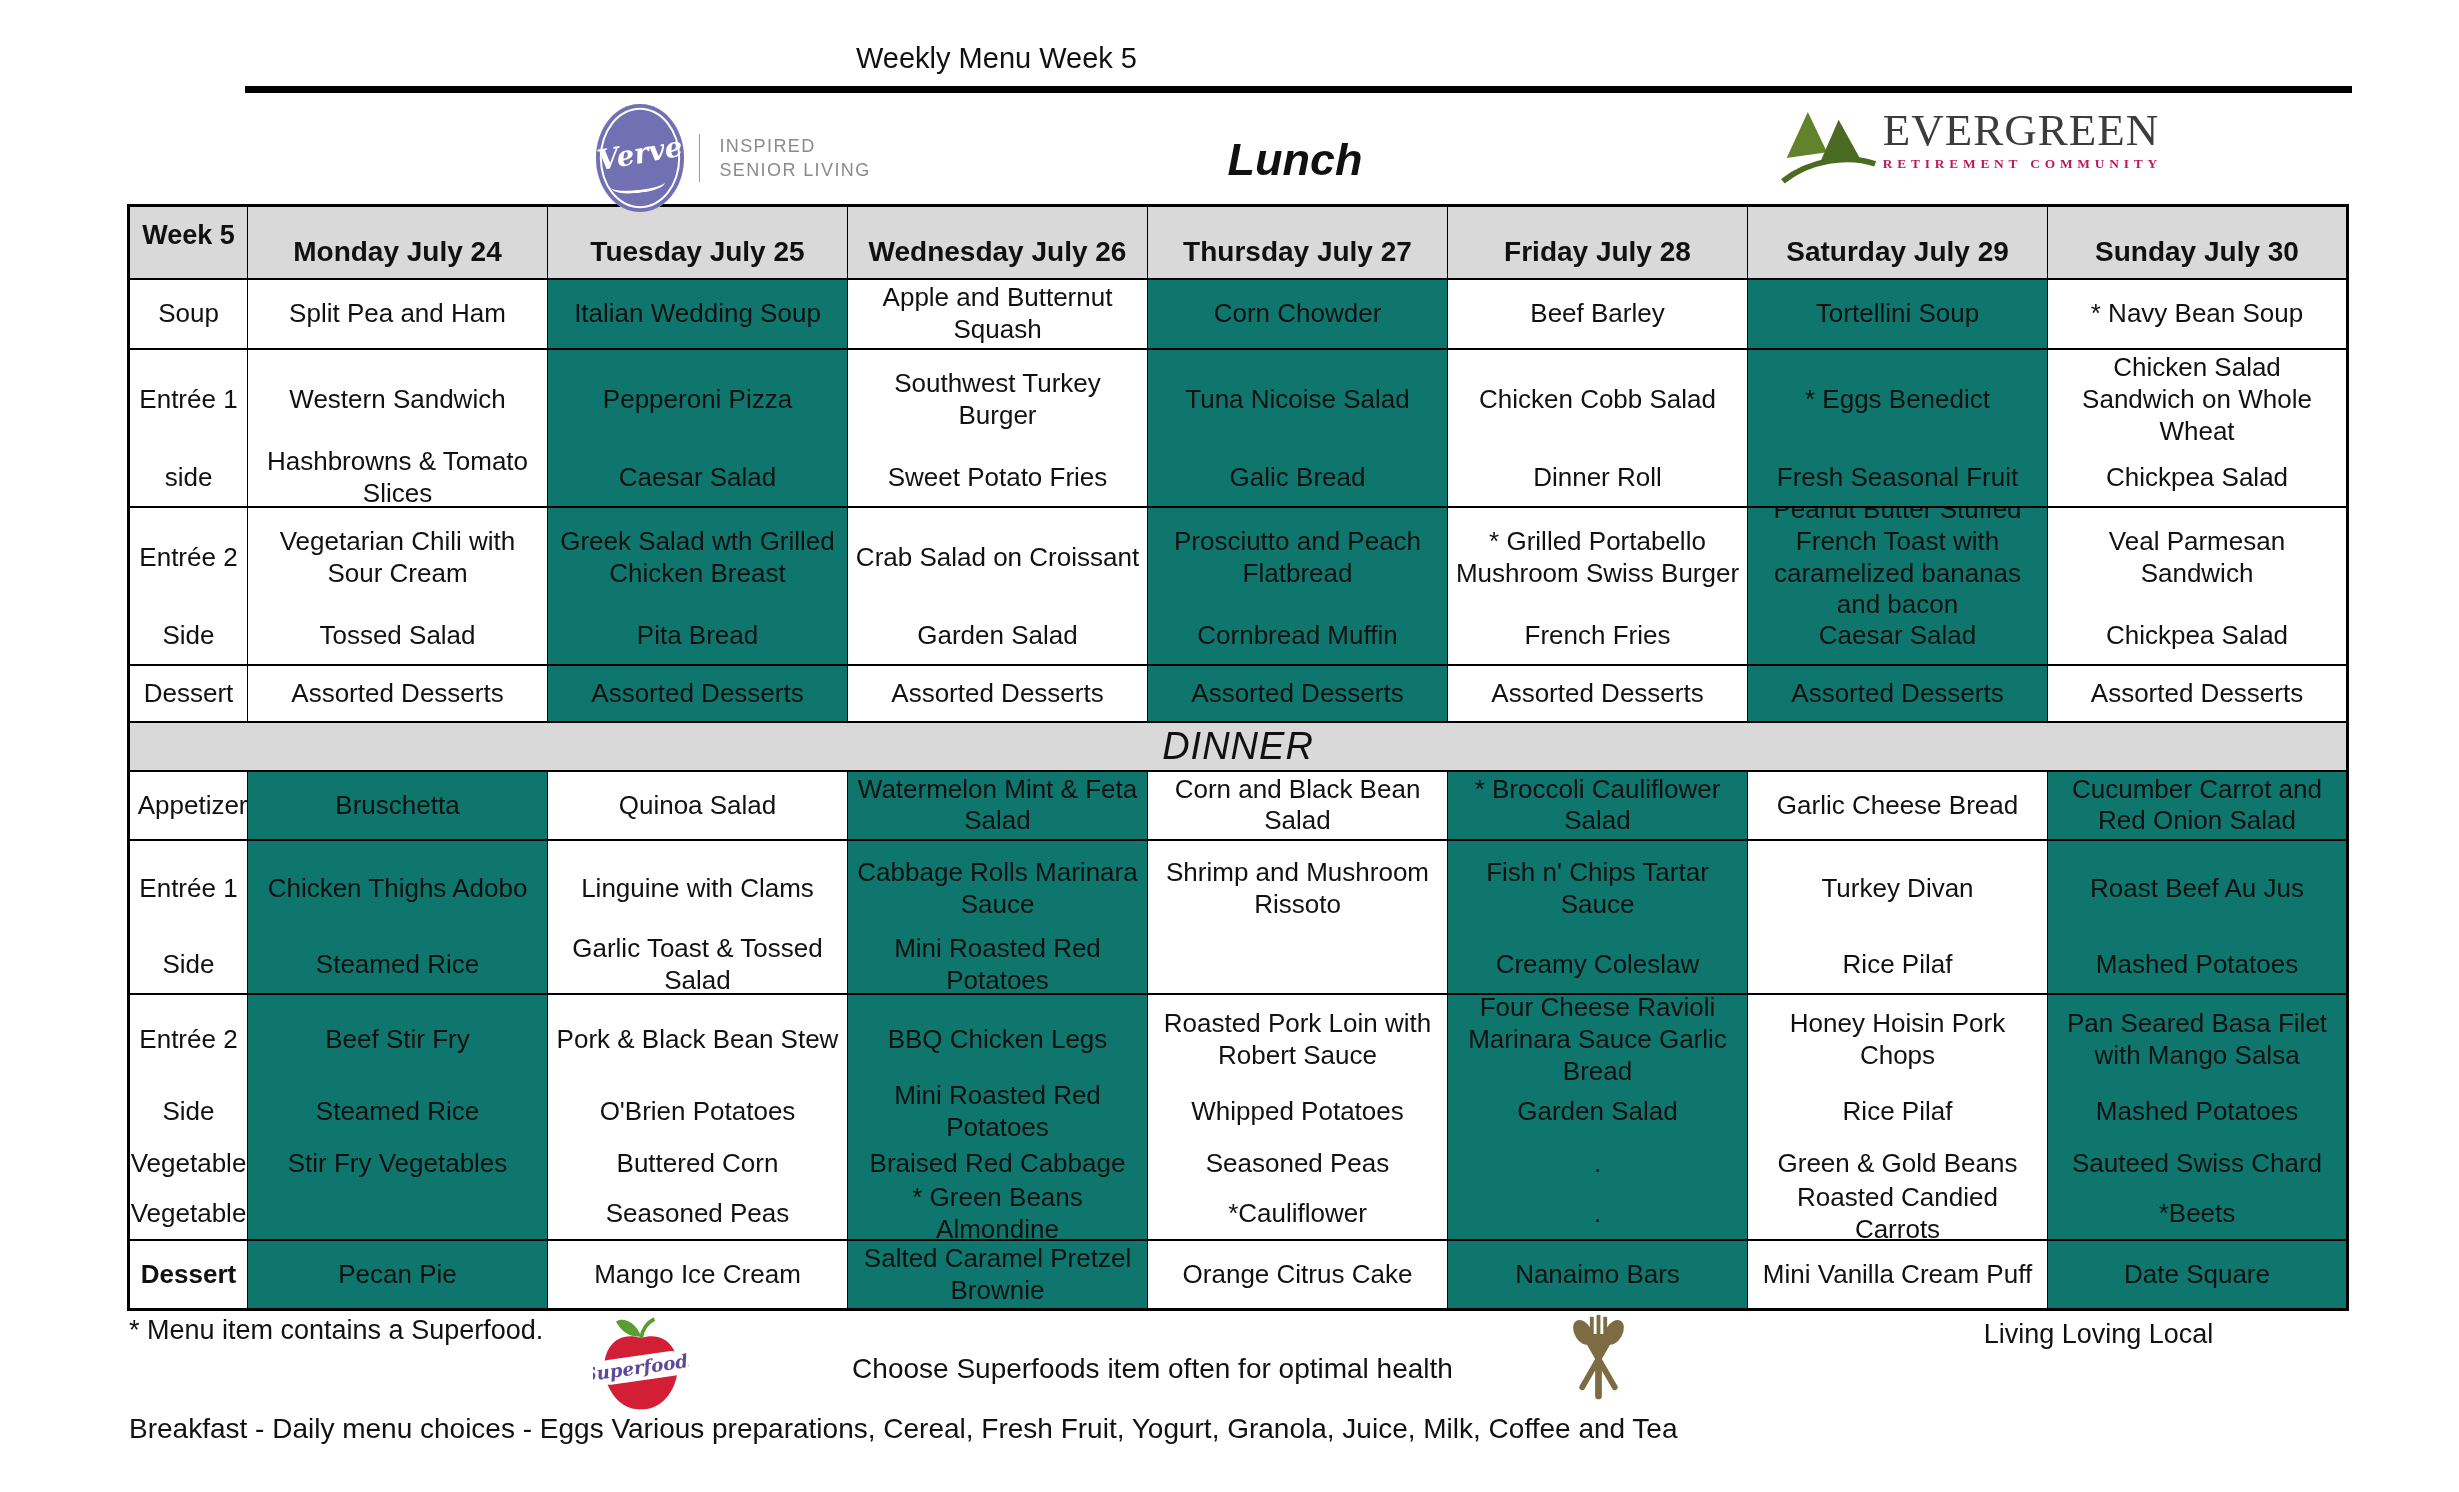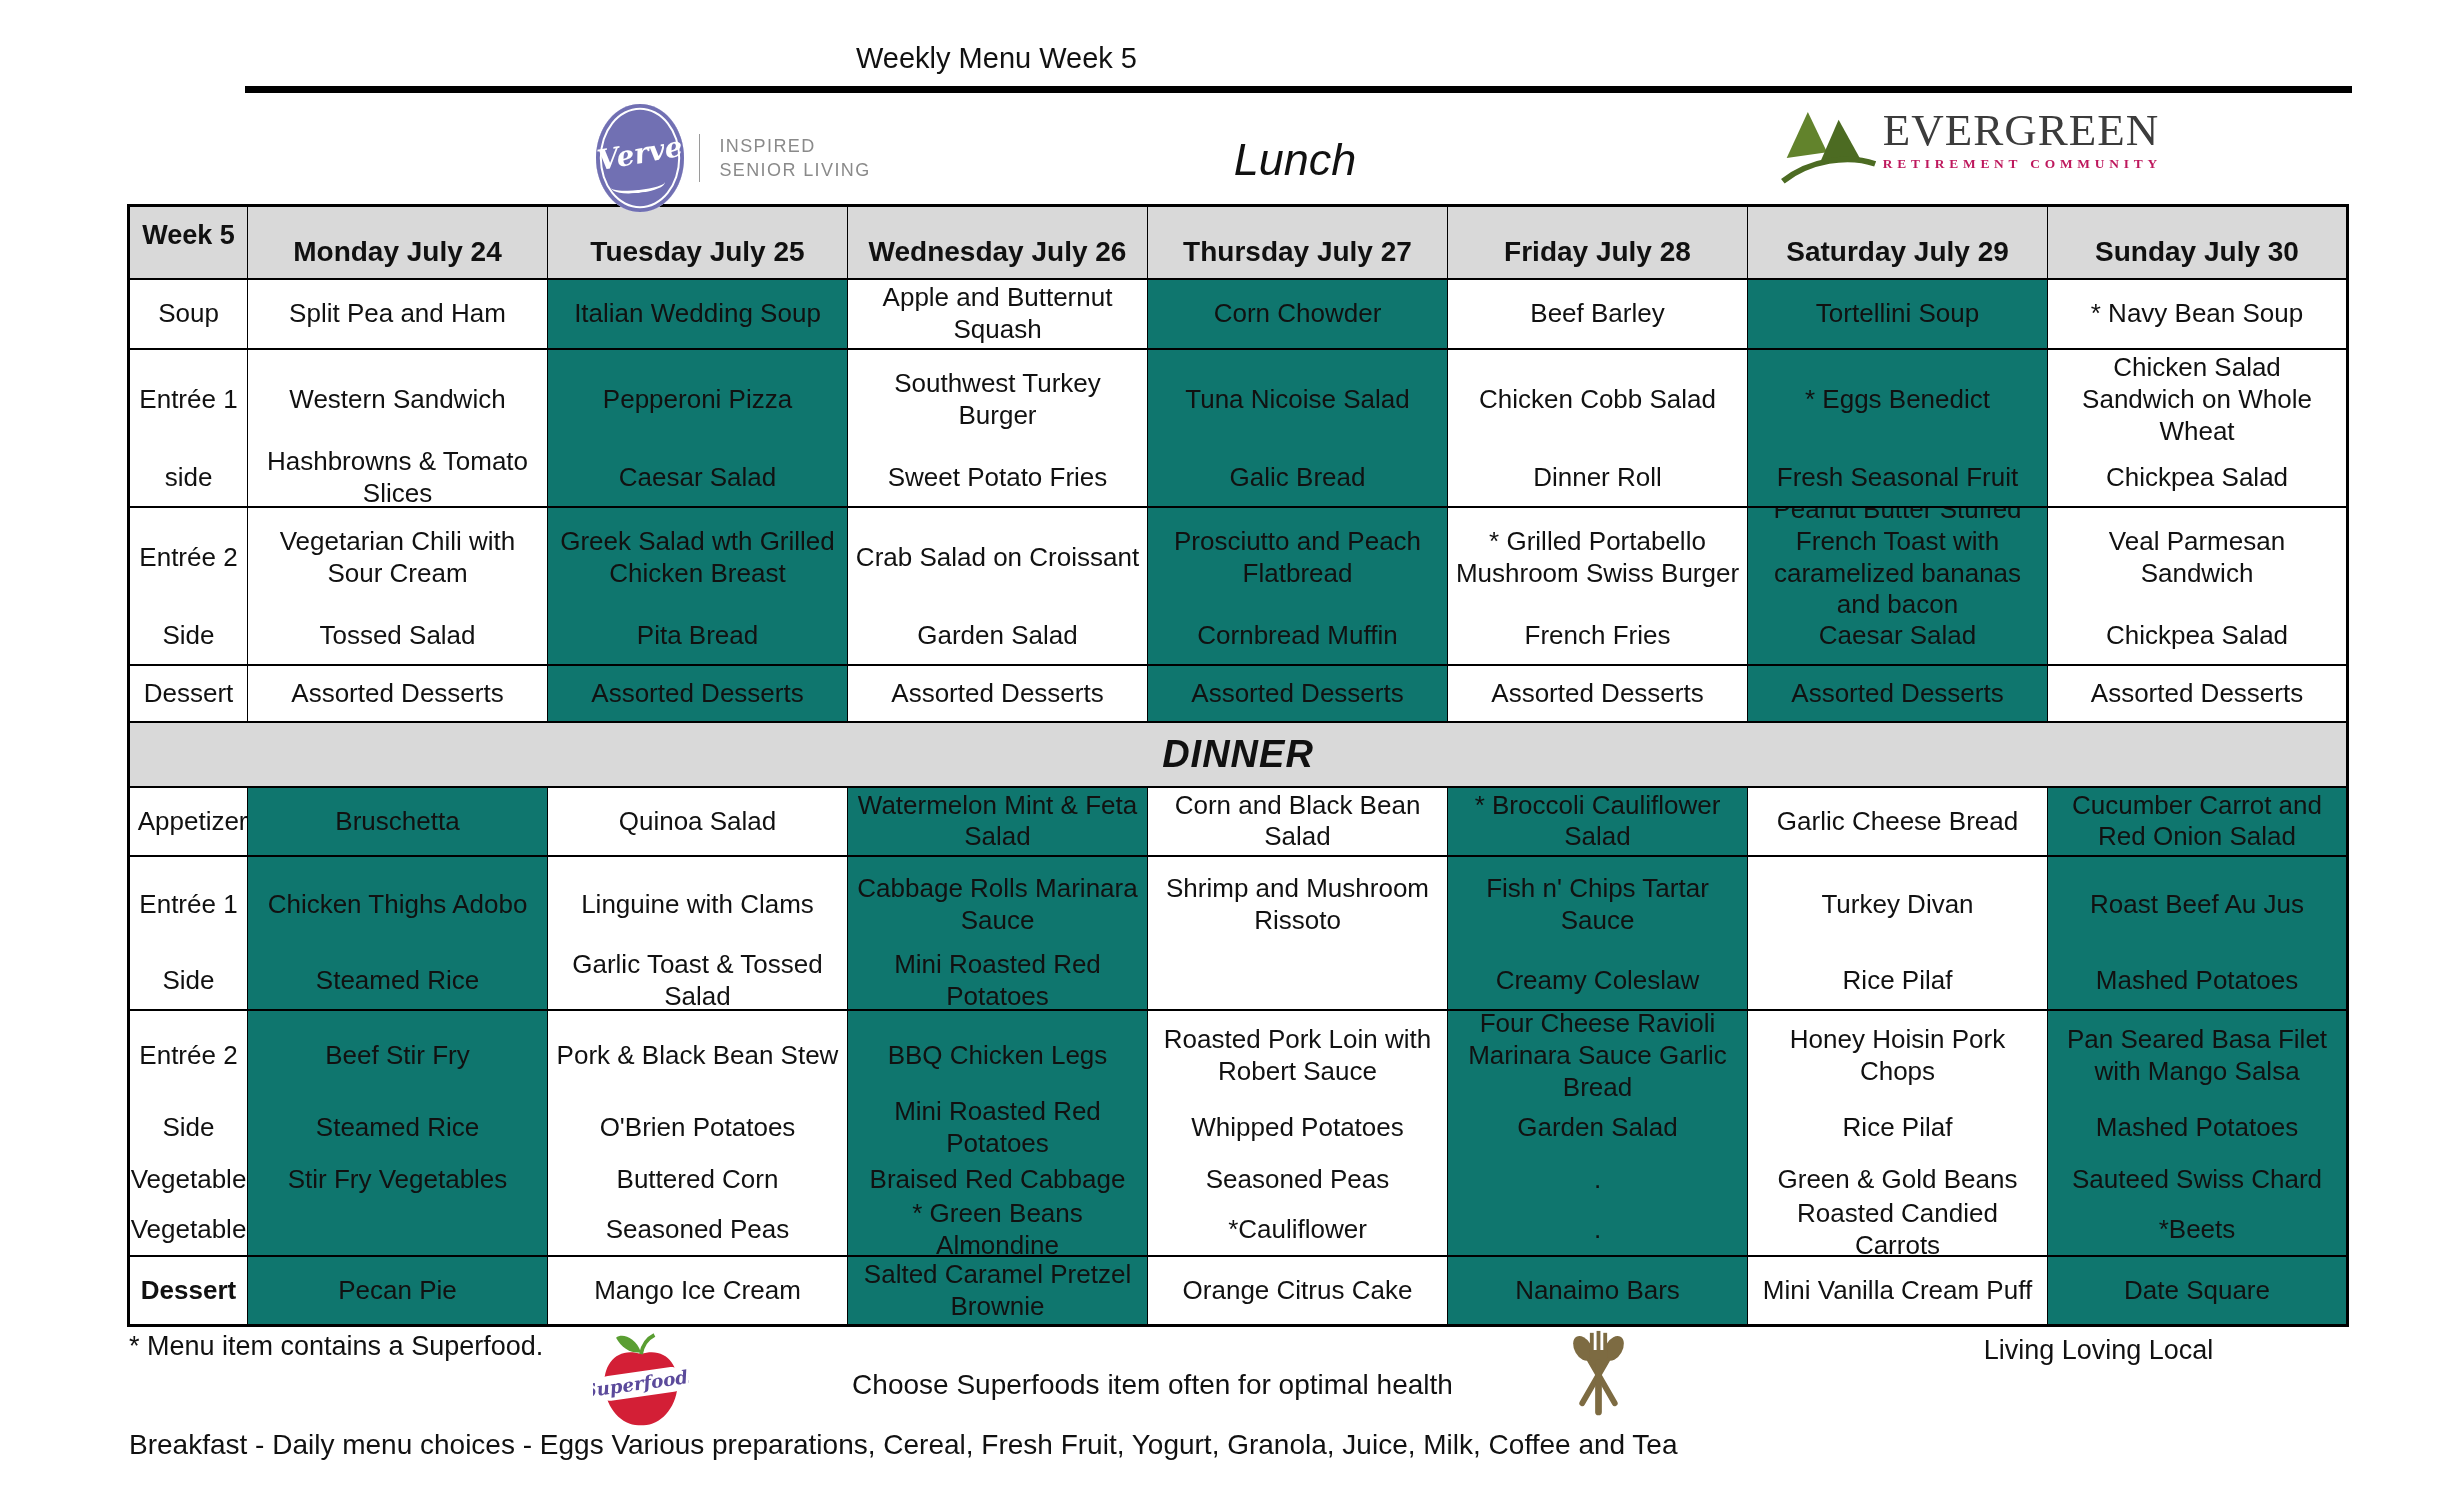--- a/index.html
+++ b/index.html
@@ -15,42 +15,42 @@
   .verve-oval{width:88px;height:108px;background:#7170b3;border-radius:50%;
     box-shadow:inset 0 0 0 3.8px #7170b3, inset 0 0 0 5.8px #ffffff;
     display:flex;align-items:center;justify-content:center;position:relative;}
   .verve-name{color:#fff;font-family:"DejaVu Serif",serif;font-style:italic;font-weight:bold;
     font-size:28px;transform:rotate(-10deg);margin-top:-9.6px;}
   .verve-swoosh{position:absolute;bottom:19px;left:15.4px;width:54px;height:13.4px;
     border-bottom:3.8px solid #fff;border-radius:50%;transform:rotate(-6deg);}
   .verve-tag{border-left:1.9px solid #9a9a9a;padding-left:19px;color:#8a8a8a;
     font-size:18px;letter-spacing:1.4px;line-height:1.35;}
   .lunchhead{position:absolute;left:1151px;top:134px;width:288px;text-align:center;
-    font-size:45px;font-style:italic;font-weight:normal;}
+    font-size:45px;font-style:italic;font-weight:bold;}
   .evergreen{position:absolute;left:1779px;top:108px;display:flex;align-items:flex-start;}
   .eg-text{margin-left:3.8px;}
   .eg-name{font-family:"Liberation Serif",serif;font-size:45px;letter-spacing:1px;color:#3c3c3c;line-height:1;}
   .eg-sub{font-family:"Liberation Serif",serif;font-size:13.4px;font-weight:bold;letter-spacing:4.8px;
     color:#be185d;margin-top:2.9px;text-align:center;}
   
   table.menu{table-layout:fixed;border-collapse:collapse;margin-left:127px;width:2217px;
     border:3.8px solid #000;}
   table.menu td{border:2.9px solid #000;border-left-width:1.9px;border-right-width:1.9px;
     text-align:center;vertical-align:middle;padding:1.9px 7.7px;font-size:26px;line-height:1.22;
     overflow:hidden;}
   tr.hdr td{background:#d9d9d9;font-weight:bold;font-size:28px;}
   tr.hdr td.day{vertical-align:bottom;padding-bottom:9.6px;height:60px;}
   tr.hdr td.wk{vertical-align:top;padding-top:11.5px;font-size:27px;}
   .g{background:#0f766e;}
   tr.soup td{height:50px;}
   tr.app td{height:58px;}
   tr.des1 td{height:52px;}
   tr.des2 td{height:58px;}
-  tr.band td{background:#d9d9d9;height:46px;font-size:38px;font-style:italic;font-weight:bold;
-    letter-spacing:1px;padding:8px;margin-top:36px;}
+  tr.band td{background:#d9d9d9;height:46px;font-size:38px;font-style:italic;font-weight:normal;
+    letter-spacing:1px;padding:0;margin-top:36px;}
   tr.bl2 td,tr.bl2d td,tr.bl4 td{padding:0 5.8px;}
   td .t,td .b,td .r1,td .r2,td .r3,td .r4{display:flex;align-items:center;justify-content:center;
     padding:0 1.9px;}
   tr.bl2 .t{height:100px;} tr.bl2 .b{height:56px;}
   tr.bl2d .t{height:96px;} tr.bl2d .b{height:56px;}
   tr.bl4 .r1{height:90px;} tr.bl4 .r2{height:54px;} tr.bl4 .r3{height:50px;} tr.bl4 .r4{height:50px;}
   .bold{font-weight:bold;}
   
   .footer{position:relative;height:209px;}
   .note{position:absolute;left:129px;top:3.8px;font-size:27px;}

